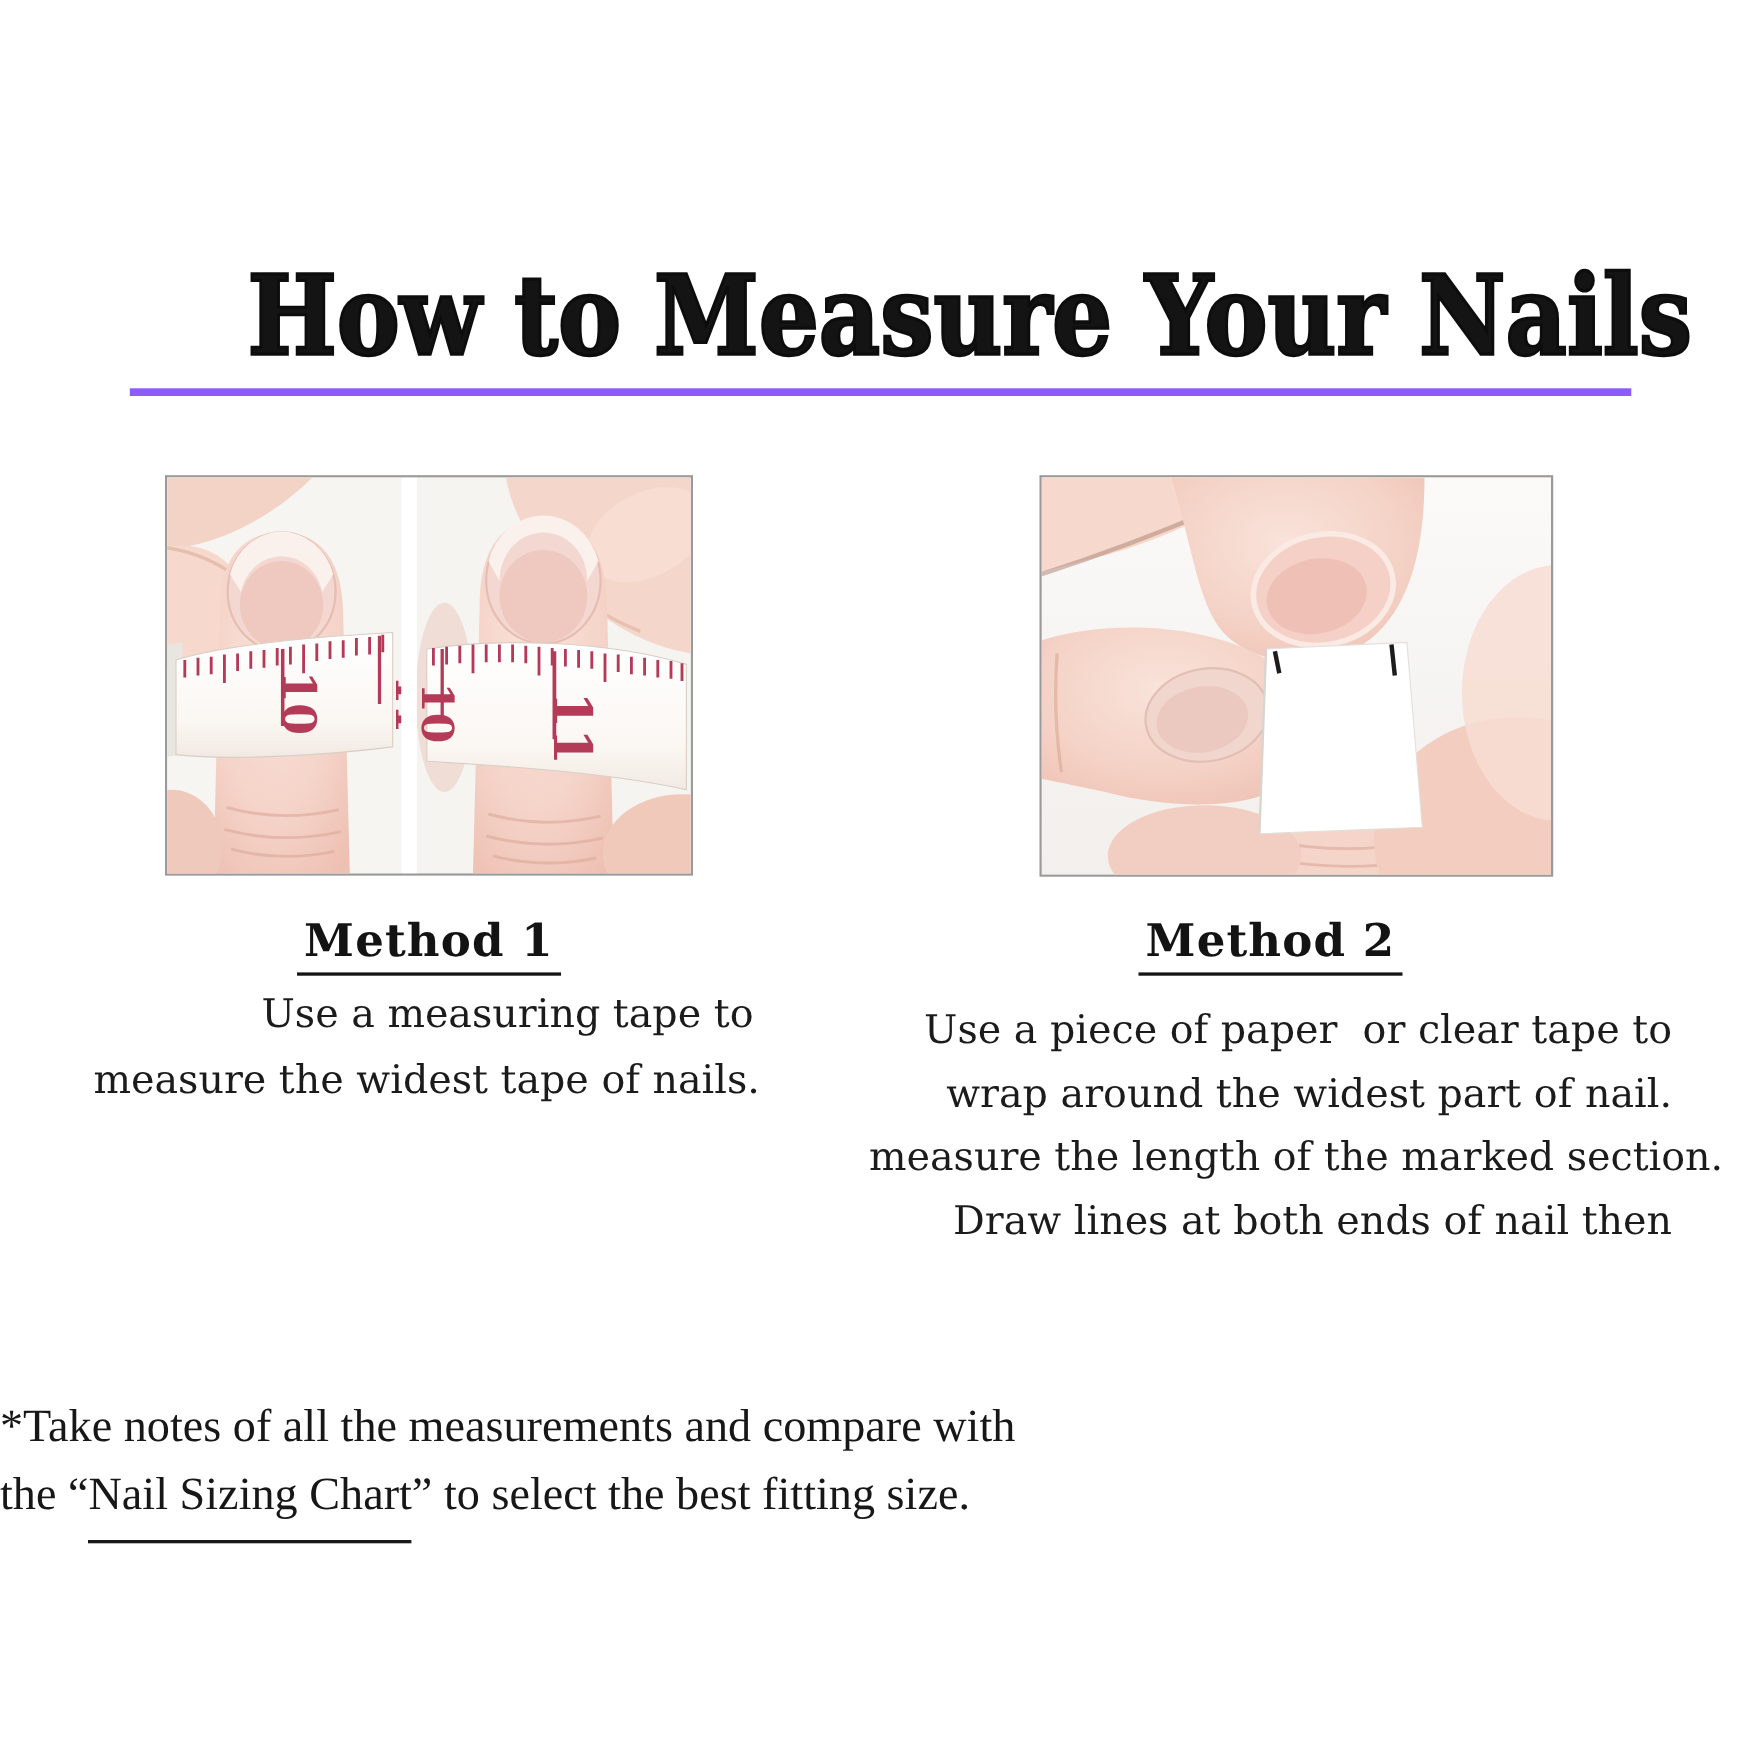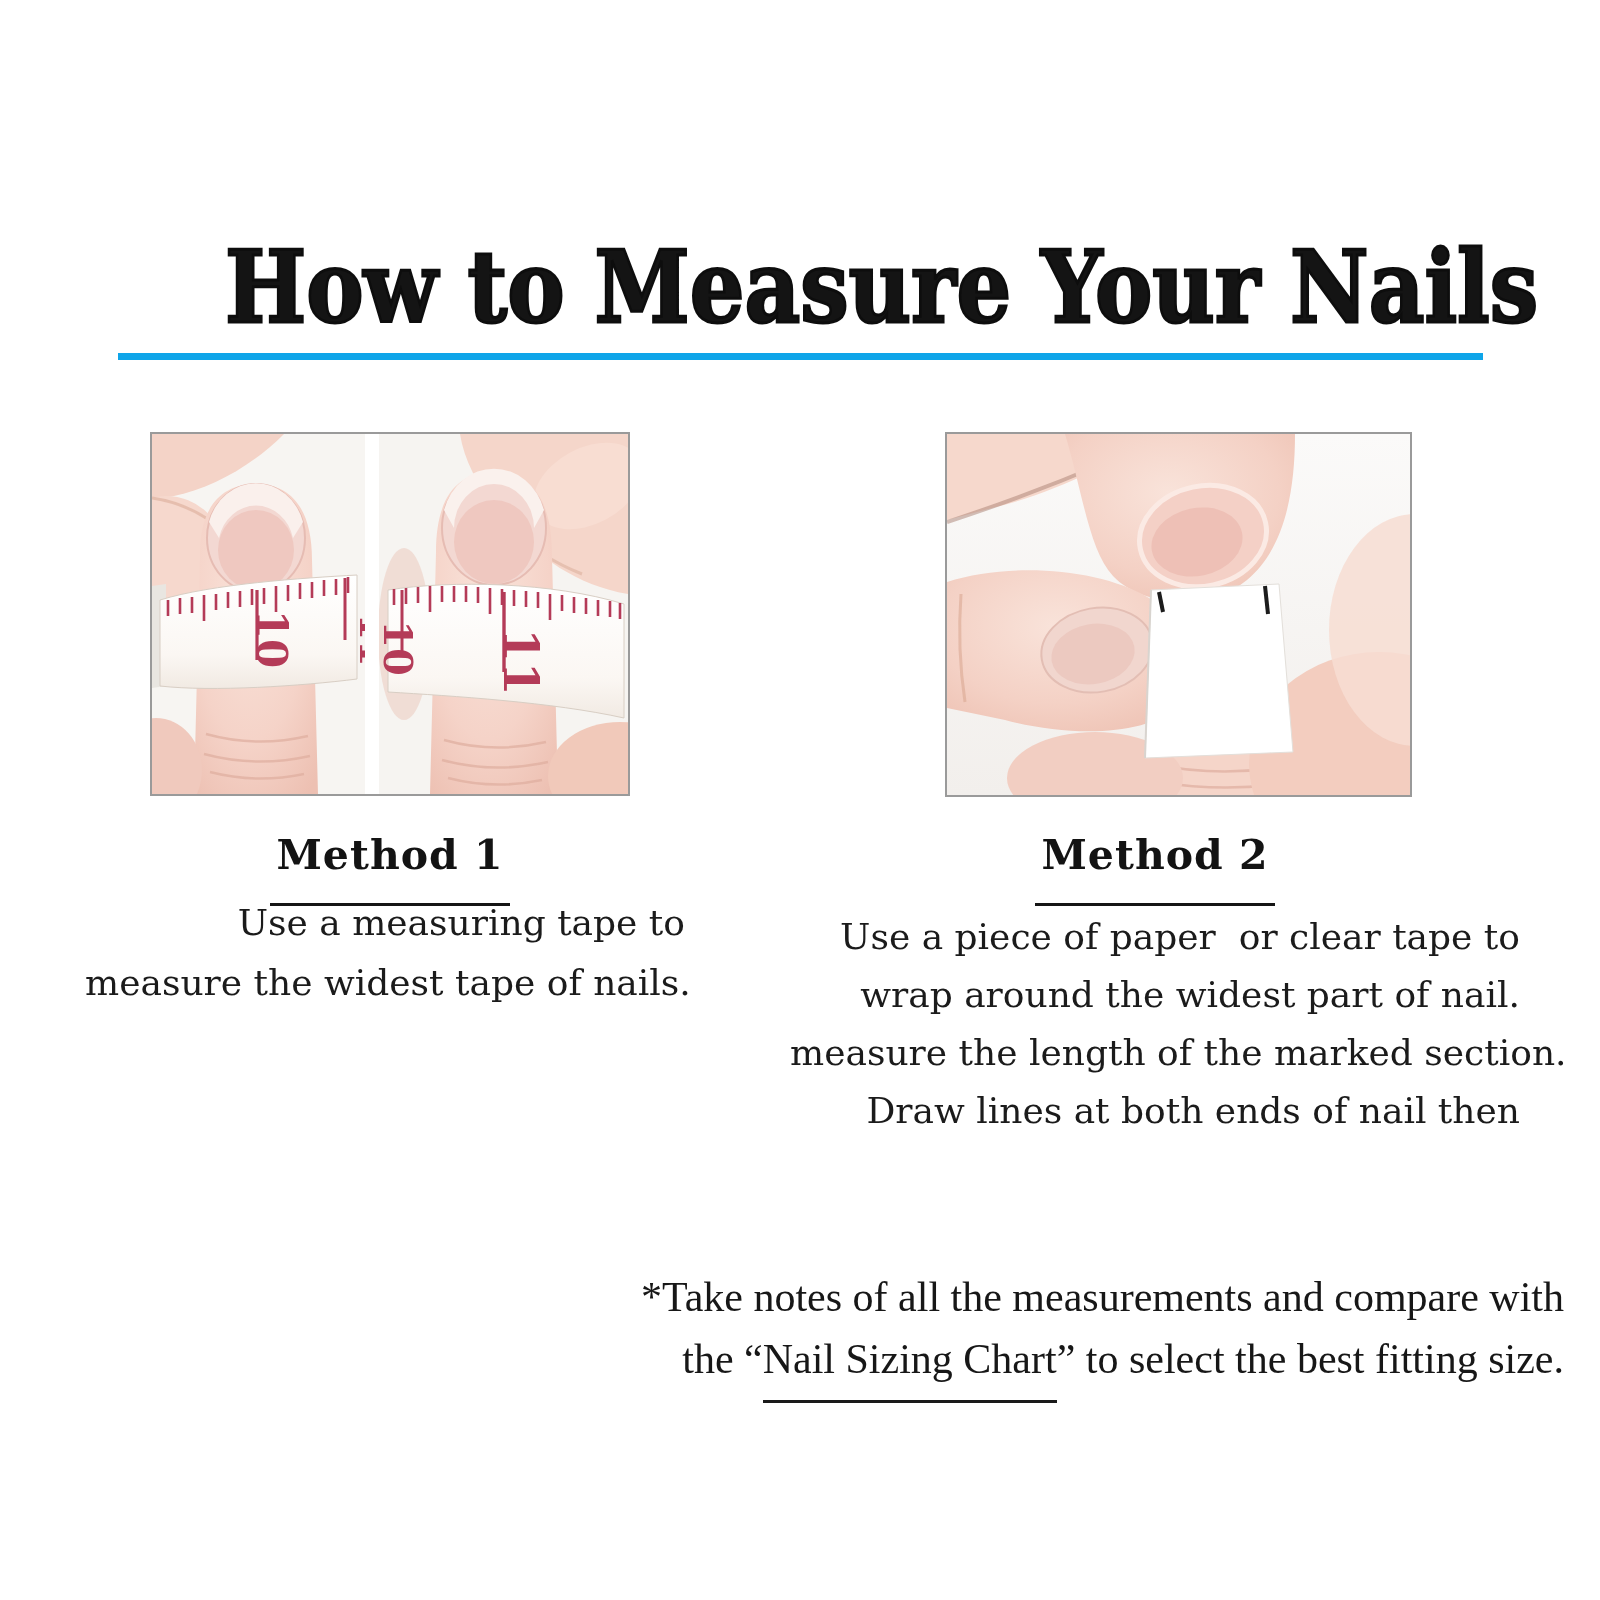--- a/index.html
+++ b/index.html
@@ -10,21 +10,21 @@
     color:#141414;
     position:relative;
     overflow:hidden;
   }
   .abs{position:absolute;}
 
   
   .title-block{
     left:118px; top:236px; width:1365px;
     text-align:center;
-    border-bottom:7px solid #0ea5e9;
+    border-bottom:7px solid #8b5cf6;
     padding-bottom:15px;
   }
   .title-text{
     display:inline-block;
     font-family:"DejaVu Serif", serif;
     font-weight:700;
     font-size:100px;
     line-height:1.02;
     white-space:nowrap;
     letter-spacing:0px;
@@ -47,40 +47,39 @@
   .method-label-wrap{ text-align:center; }
   #m1-label-wrap{ left:150px; top:831px; width:480px; }
   #m2-label-wrap{ left:830px; top:831px; width:650px; }
   .method-label{
     display:inline-block;
     font-size:41px;
     font-weight:700;
     letter-spacing:1px;
     color:#131313;
     border-bottom:3px solid #151515;
-    padding:0 6px 24px 6px;
+    padding:0 6px 5px 6px;
     white-space:nowrap;
     text-align:right;
   }
 
   
   .desc{ text-align:center; font-size:36px; color:#1b1b1b; }
   .desc .line{ white-space:nowrap;text-align:right; }
   #desc-method1{ left:85px;  top:893px; width:600px; line-height:60px; }
   #desc-method2{ left:790px; top:908px; width:730px; line-height:58px; }
 
   
   #footnote{
     left:0; top:1266px; width:1552px;
-    text-align:right;
+    text-align:left;
     font-family:"Liberation Serif", serif;
     font-size:42px;
     line-height:62px;
     color:#171717;
-    margin-left:12px;
   }
   #footnote .line{white-space:nowrap;}
   .chart-link{
     border-bottom:3px solid #1a1a1a;
     padding-bottom:18px;
   }
 </style>
 </head>
 <body>
 

